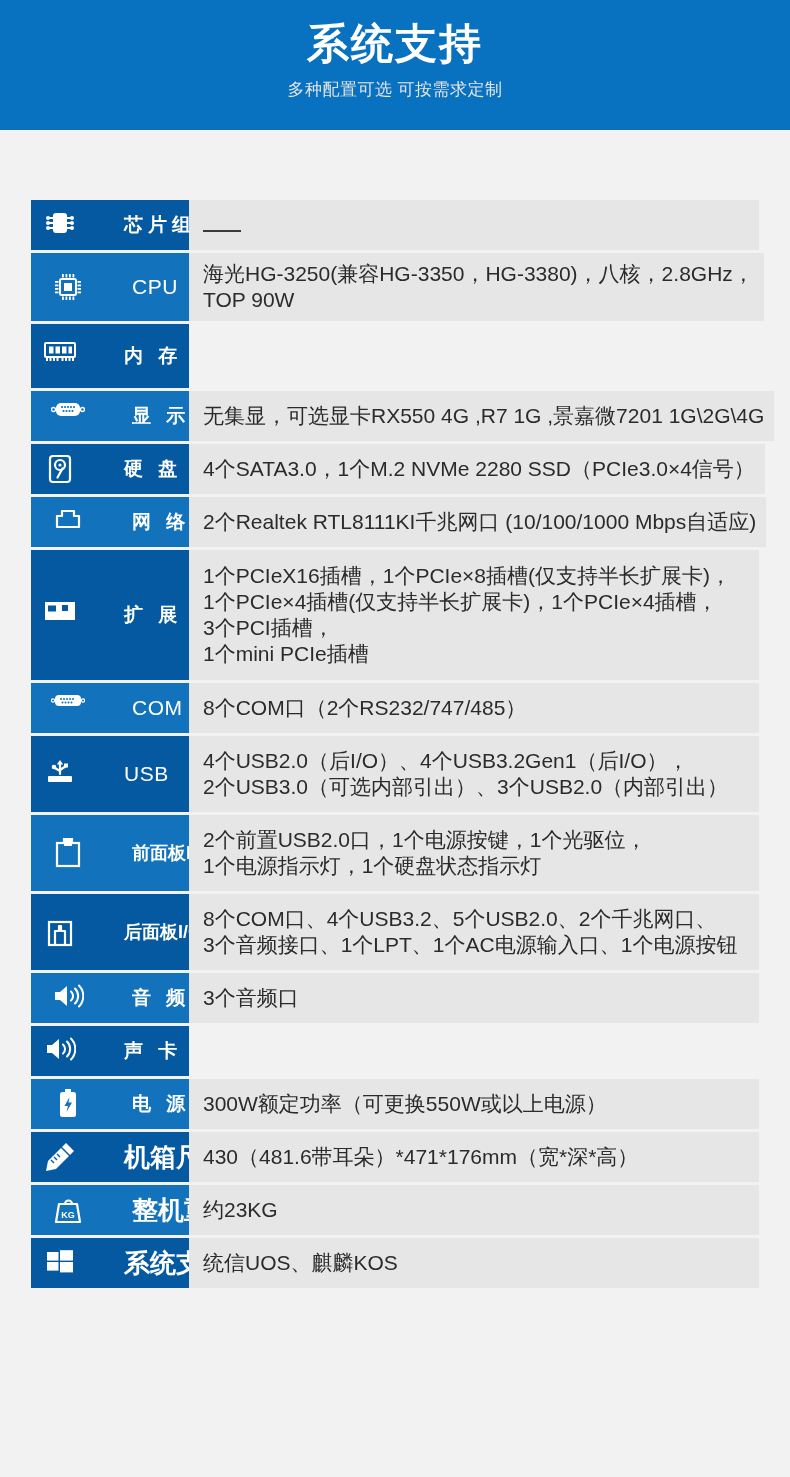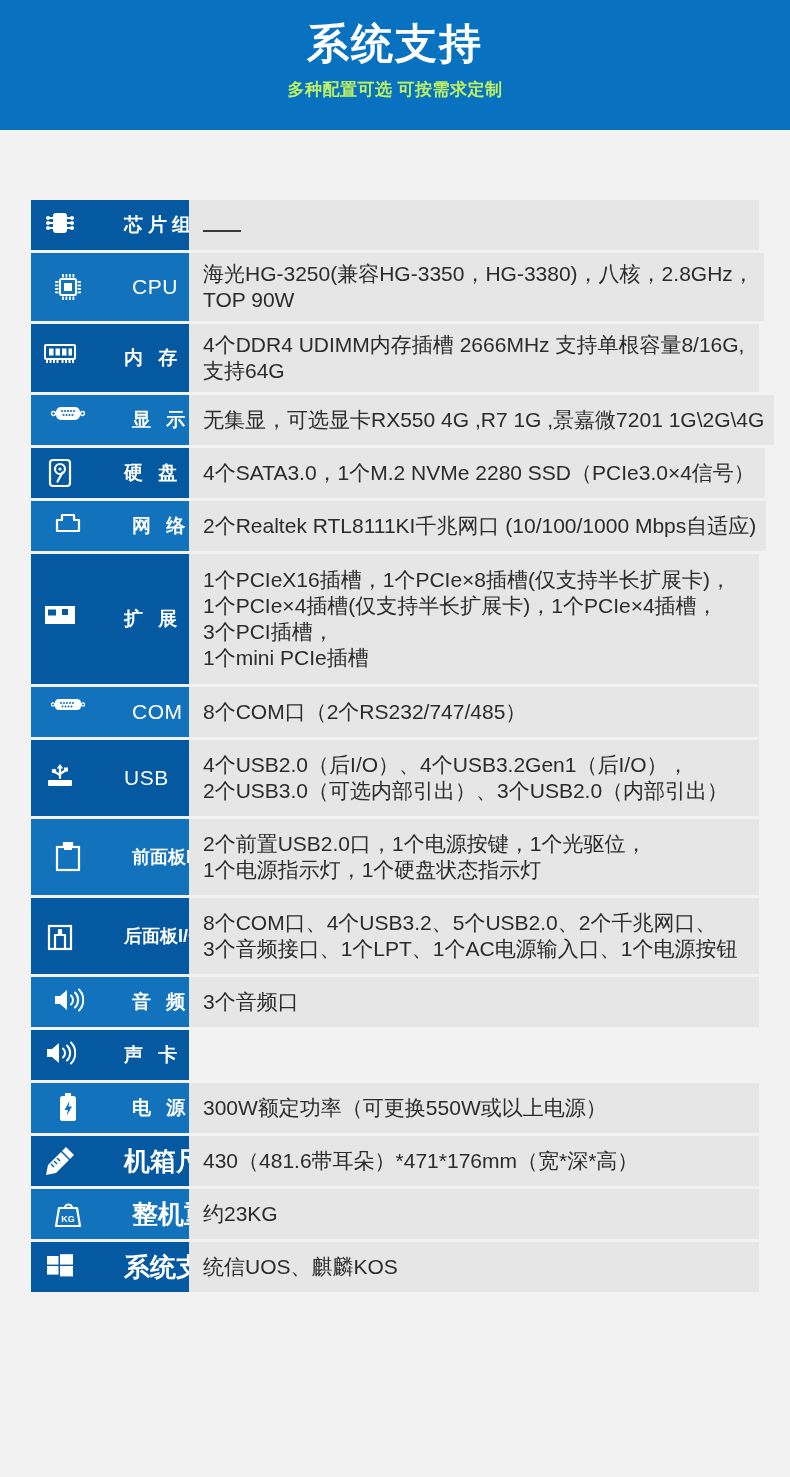--- a/index.html
+++ b/index.html
@@ -31,23 +31,23 @@
     padding-top: 18px;
   }
   .banner-title {
     color: #ffffff;
     font-size: 42px;
     font-weight: bold;
     letter-spacing: 2px;
     line-height: 52px;
   }
   .banner-sub {
-    color: #bef264;
+    color: #e5e5e5;
     font-size: 17px;
-    font-weight: bold;
+    font-weight: normal;
     letter-spacing: 0.5px;
     margin-top: 8px;
   }
 
   
   .below-banner {
     width: 790px;
     height: 1347px;
     background: #f2f2f2;
     padding-top: 70px;
@@ -215,26 +215,20 @@
                   <rect x="12.5" y="17" width="2" height="3"></rect>
                   <rect x="17.5" y="17" width="2" height="3"></rect>
                   <rect x="21" y="17" width="2" height="3"></rect>
                   <rect x="24.5" y="17" width="2" height="3"></rect>
                   <rect x="28" y="17" width="2" height="3"></rect>
                 </g>
               </svg>
             </span>
             <span class="label-text ">内 存</span>
           </div>
-          <div class="spec-value">
-            <div class="vlines">
-              <span class="vline">4个DDR4 UDIMM内存插槽  2666MHz 支持单根容量8/16G,</span>
-              <span class="vline">支持64G</span>
-            </div>
-          </div>
         </div>
         <div class="spec-row shade-light h-1">
           <div class="spec-label">
             <span class="label-icon">
               <svg width="34" height="18" viewBox="0 0 34 18">
                 <rect x="5" y="2" width="24" height="13" rx="5" fill="#fff"></rect>
                 <g fill="#1273bc">
                   <circle cx="11" cy="6" r="1.1"></circle>
                   <circle cx="14" cy="6" r="1.1"></circle>
                   <circle cx="17" cy="6" r="1.1"></circle>

